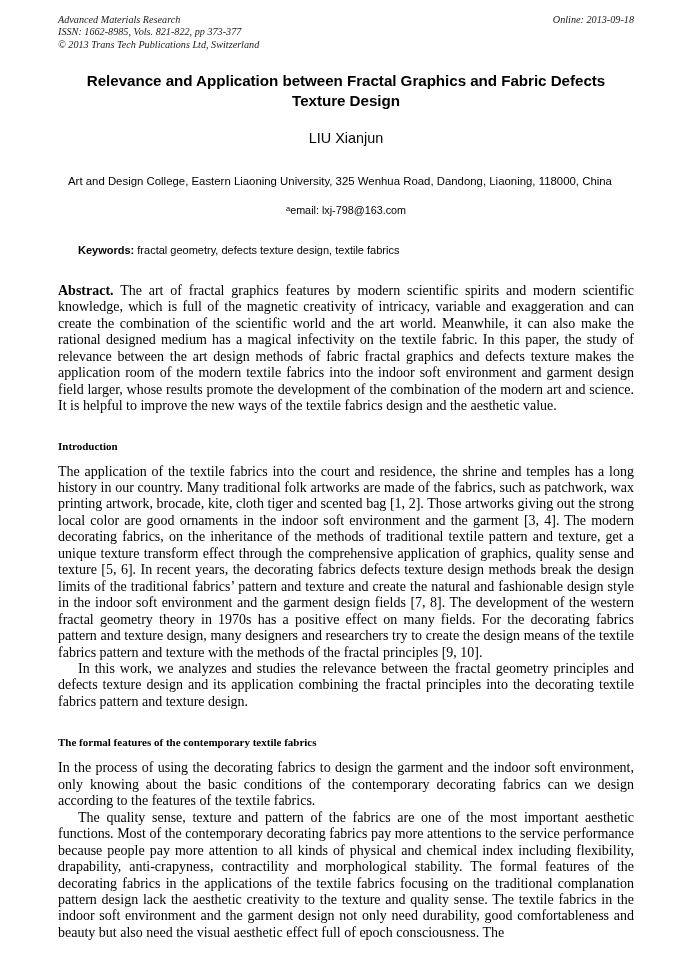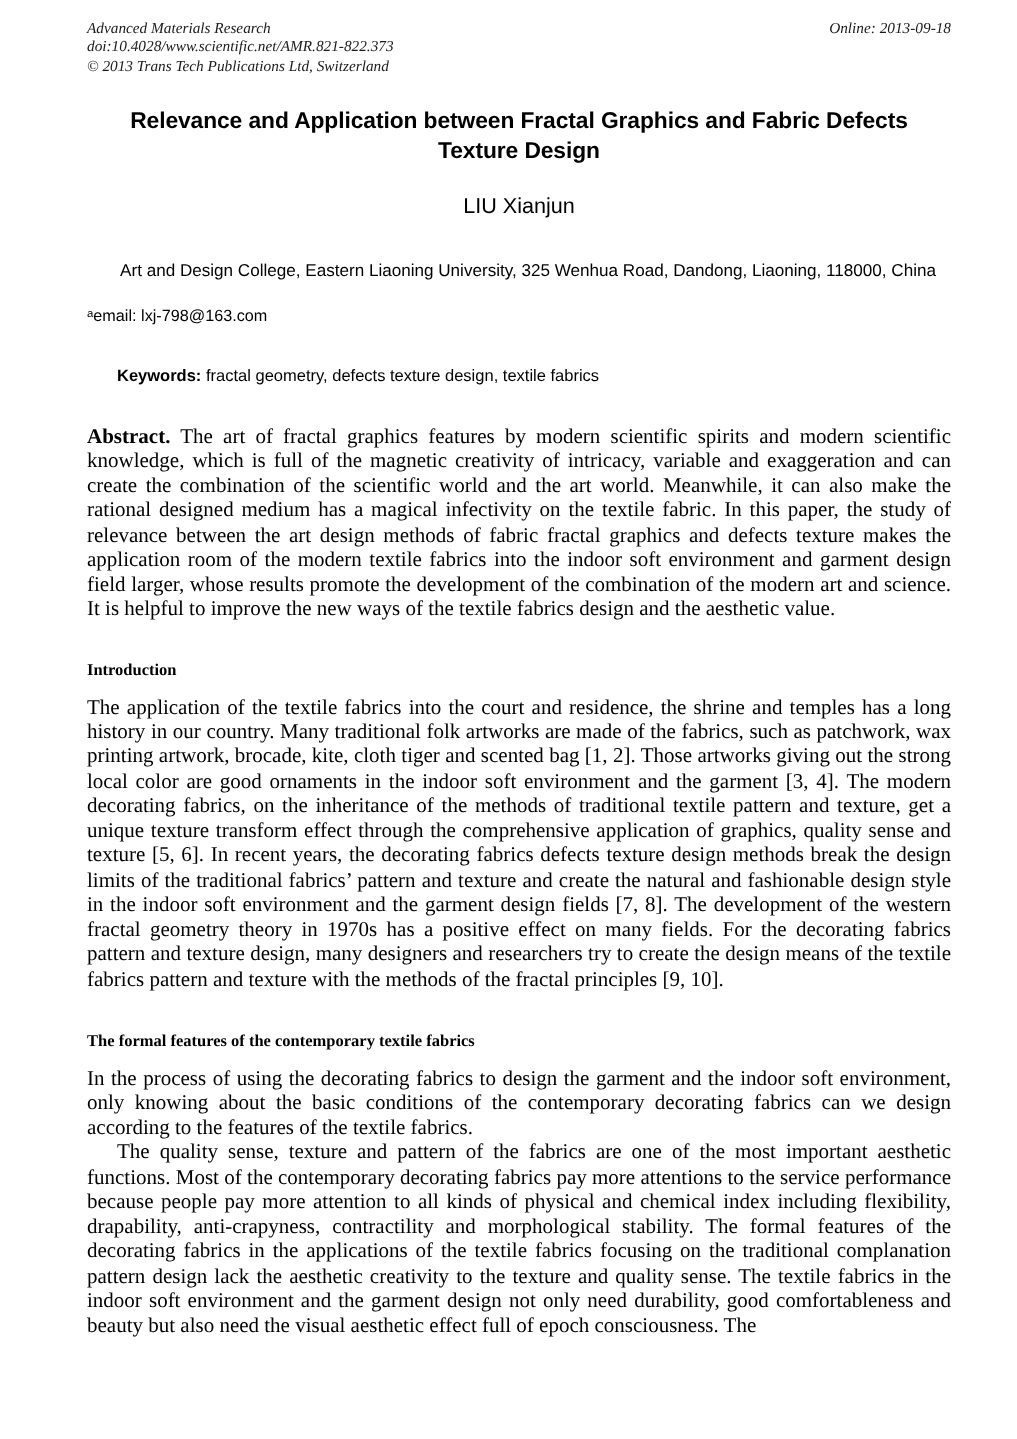--- a/index.html
+++ b/index.html
@@ -57,27 +57,28 @@
     font-family: "Liberation Sans", sans-serif;
     font-size: 14.4px;
     line-height: 18px;
     text-align: center;
     margin-bottom: 27px;
   }
   .affiliation {
     font-family: "Liberation Sans", sans-serif;
     font-size: 11.4px;
     line-height: 15.5px;
-    text-align: right;
+    text-align: left;
     margin: 0 10px 12px 10px;
   }
   .email-line {
     font-family: "Liberation Sans", sans-serif;
     font-size: 10.8px;
     line-height: 14px;
+    text-align: center;
     margin-bottom: 26px;
   }
   .email-line sup {
     font-size: 7.6px;
     vertical-align: 0.42em;
   }
 
   
   .keywords {
     font-family: "Liberation Sans", sans-serif;
@@ -112,21 +113,21 @@
   .para.indent { text-indent: 20px; }
   .block-gap-section { height: 24px; }
 </style>
 </head>
 <body>
 
 <div class="page">
 
   <div class="journal-header">
     <div class="line">Advanced Materials Research</div>
-    <div class="line">doi:10.4028/www.scientific.net/AMR.821-822.373</div>
+    <div class="line">ISSN: 1662-8985, Vols. 821-822, pp 373-377</div>
     <div class="line">© 2013 Trans Tech Publications Ltd, Switzerland</div>
     <div class="online-date">Online: 2013-09-18</div>
   </div>
 
   <h1 class="title">Relevance and Application between Fractal Graphics and Fabric Defects Texture Design</h1>
 
   <div class="author">LIU Xianjun</div>
 
   <div class="affiliation">Art and Design College, Eastern Liaoning University, 325 Wenhua Road, Dandong, Liaoning, 118000, China</div>
 
@@ -139,20 +140,21 @@
     <span>fractal geometry, defects texture design, textile fabrics</span>
   </div>
 
   <p class="abstract">
     <span class="abs-label">Abstract.</span>
     <span>The art of fractal graphics features by modern scientific spirits and modern scientific knowledge, which is full of the magnetic creativity of intricacy, variable and exaggeration and can create the combination of the scientific world and the art world. Meanwhile, it can also make the rational designed medium has a magical infectivity on the textile fabric. In this paper, the study of relevance between the art design methods of fabric fractal graphics and defects texture makes the application room of the modern textile fabrics into the indoor soft environment and garment design field larger, whose results promote the development of the combination of the modern art and science. It is helpful to improve the new ways of the textile fabrics design and the aesthetic value.</span>
   </p>
 
   <h2 class="section-heading">Introduction</h2>
   <p class="para">The application of the textile fabrics into the court and residence, the shrine and temples has a long history in our country. Many traditional folk artworks are made of the fabrics, such as patchwork, wax printing artwork, brocade, kite, cloth tiger and scented bag [1, 2]. Those artworks giving out the strong local color are good ornaments in the indoor soft environment and the garment [3, 4]. The modern decorating fabrics, on the inheritance of the methods of traditional textile pattern and texture, get a unique texture transform effect through the comprehensive application of graphics, quality sense and texture [5, 6]. In recent years, the decorating fabrics defects texture design methods break the design limits of the traditional fabrics’ pattern and texture and create the natural and fashionable design style in the indoor soft environment and the garment design fields [7, 8]. The development of the western fractal geometry theory in 1970s has a positive effect on many fields. For the decorating fabrics pattern and texture design, many designers and researchers try to create the design means of the textile fabrics pattern and texture with the methods of the fractal principles [9, 10].</p>
+  <p class="para indent">In this work, we analyzes and studies the relevance between the fractal geometry principles and defects texture design and its application combining the fractal principles into the decorating textile fabrics pattern and texture design.</p>
 
   <div class="block-gap-section"></div>
 
   <h2 class="section-heading">The formal features of the contemporary textile fabrics</h2>
   <p class="para">In the process of using the decorating fabrics to design the garment and the indoor soft environment, only knowing about the basic conditions of the contemporary decorating fabrics can we design according to the features of the textile fabrics.</p>
   <p class="para indent">The quality sense, texture and pattern of the fabrics are one of the most important aesthetic functions. Most of the contemporary decorating fabrics pay more attentions to the service performance because people pay more attention to all kinds of physical and chemical index including flexibility, drapability, anti-crapyness, contractility and morphological stability. The formal features of the decorating fabrics in the applications of the textile fabrics focusing on the traditional complanation pattern design lack the aesthetic creativity to the texture and quality sense. The textile fabrics in the indoor soft environment and the garment design not only need durability, good comfortableness and beauty but also need the visual aesthetic effect full of epoch consciousness. The</p>
 
 </div>
 
 </body></html>

